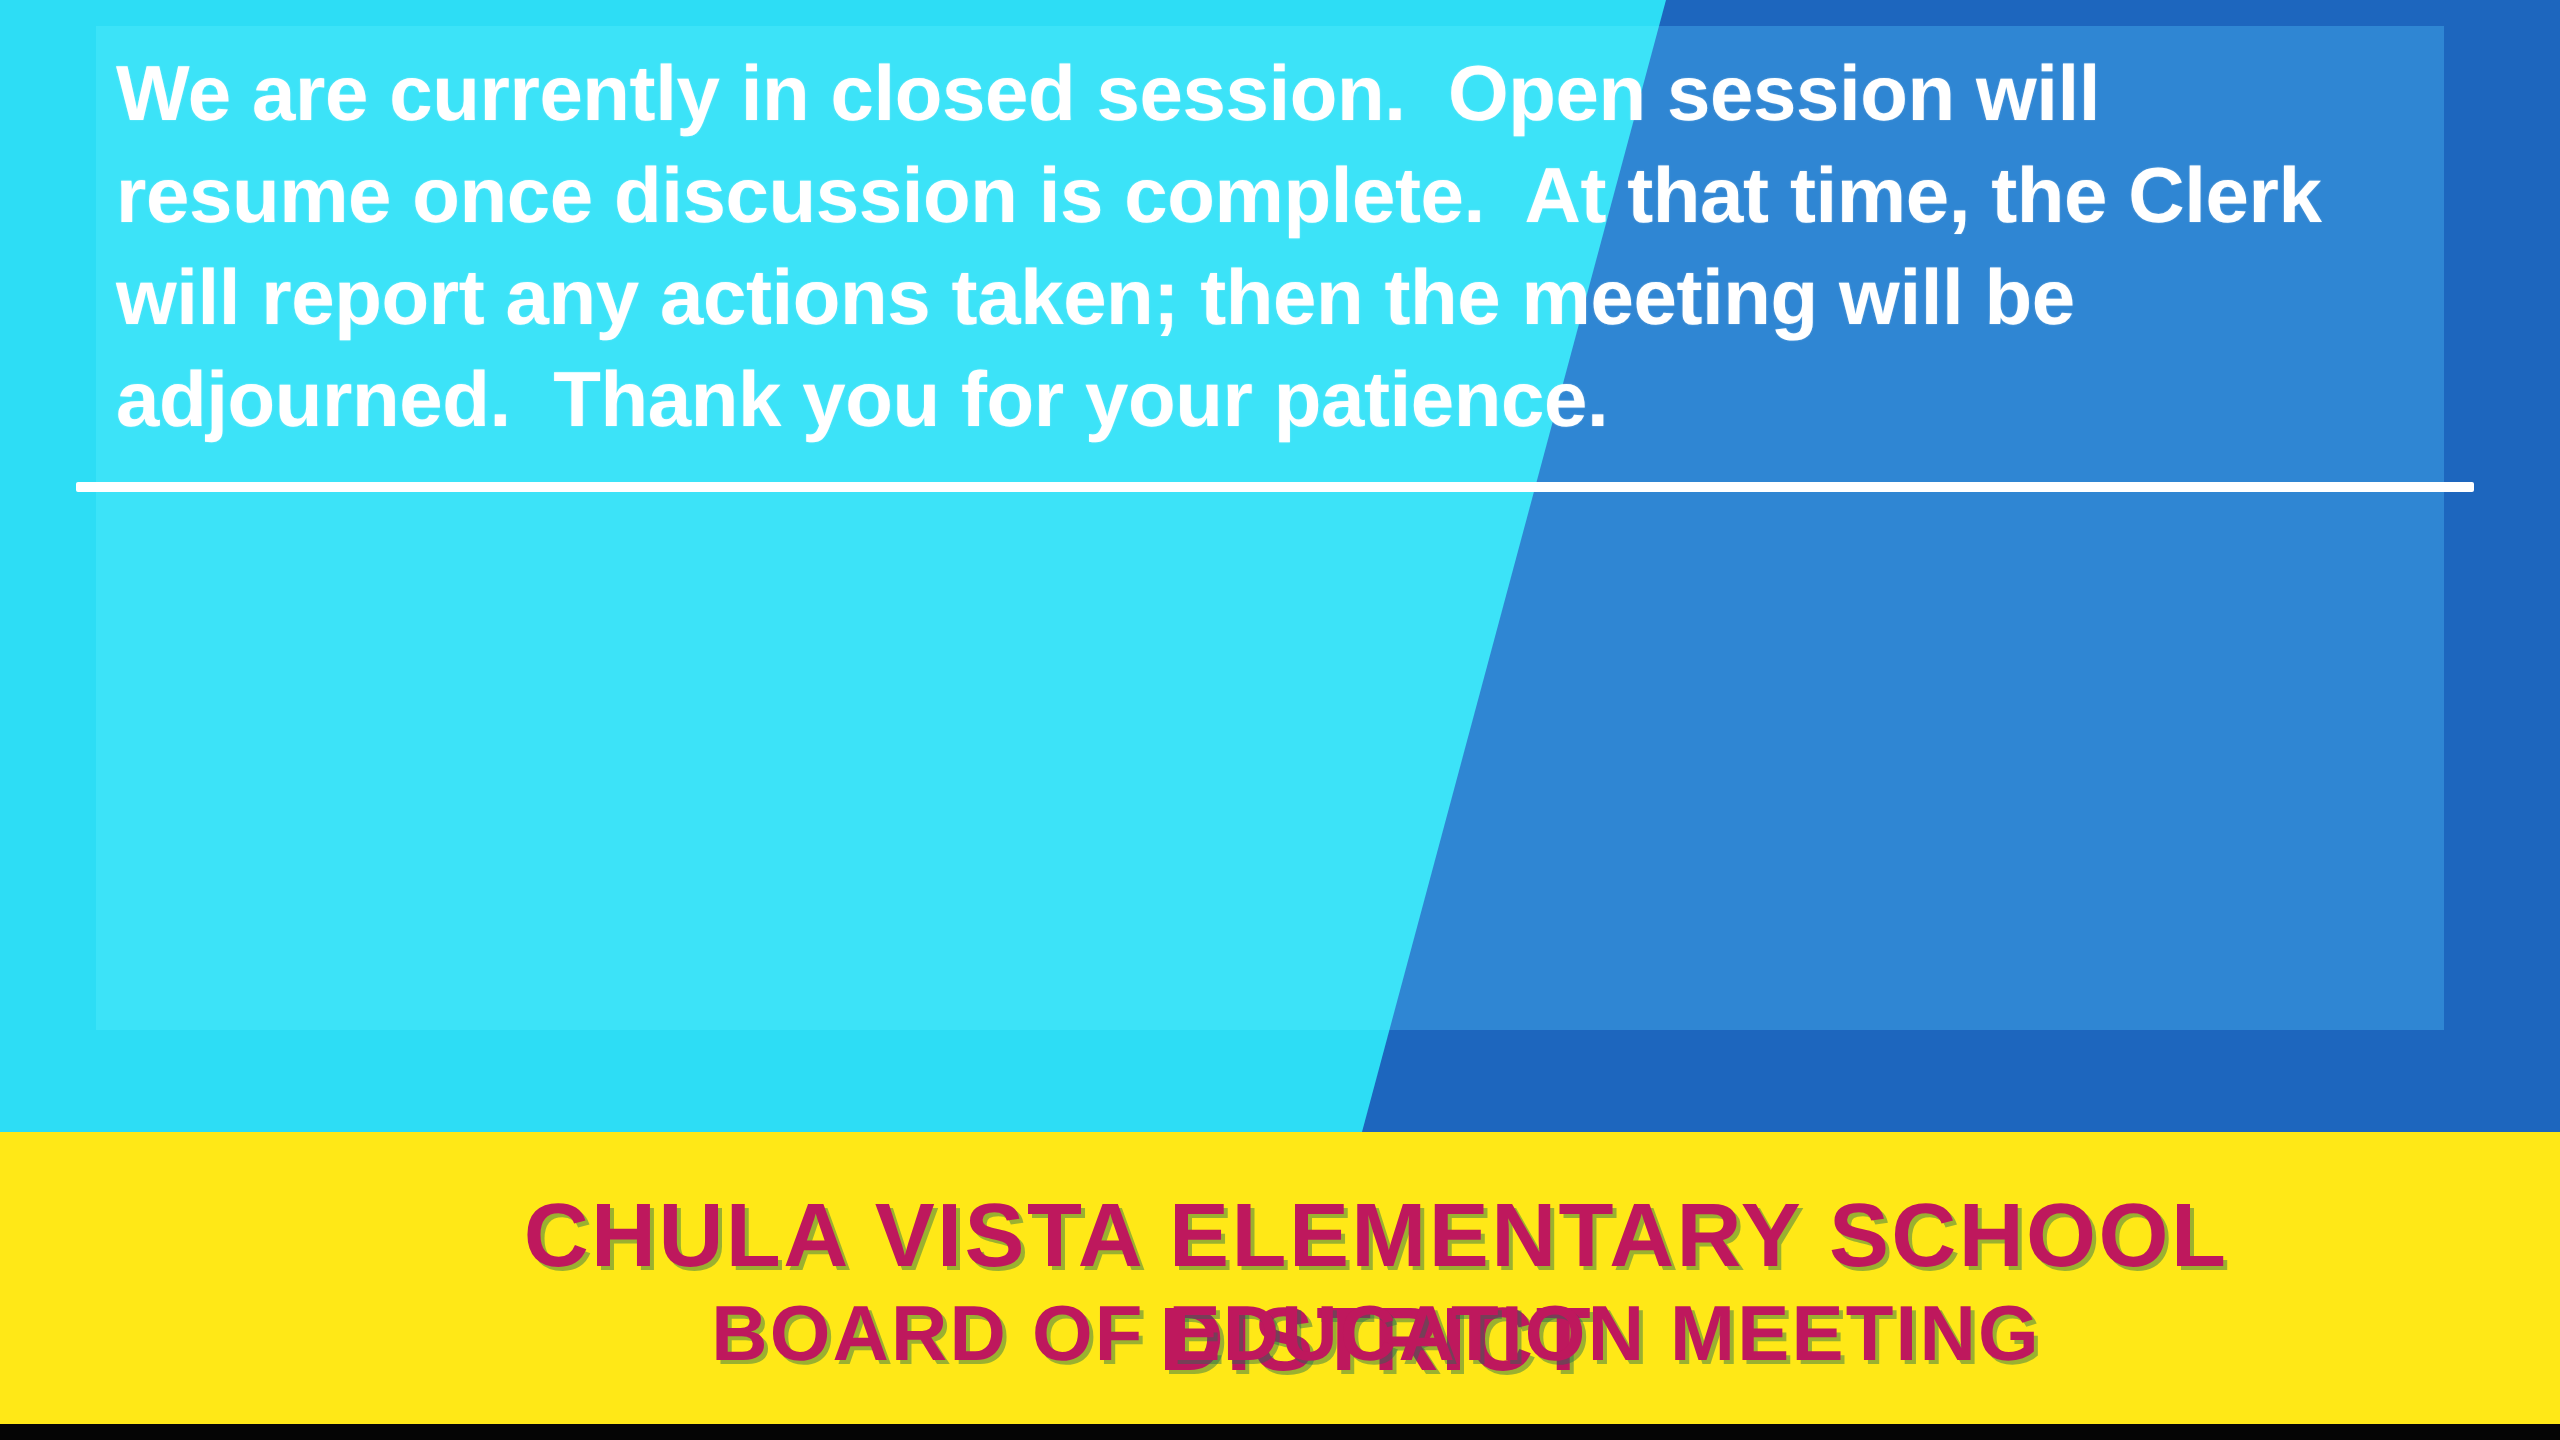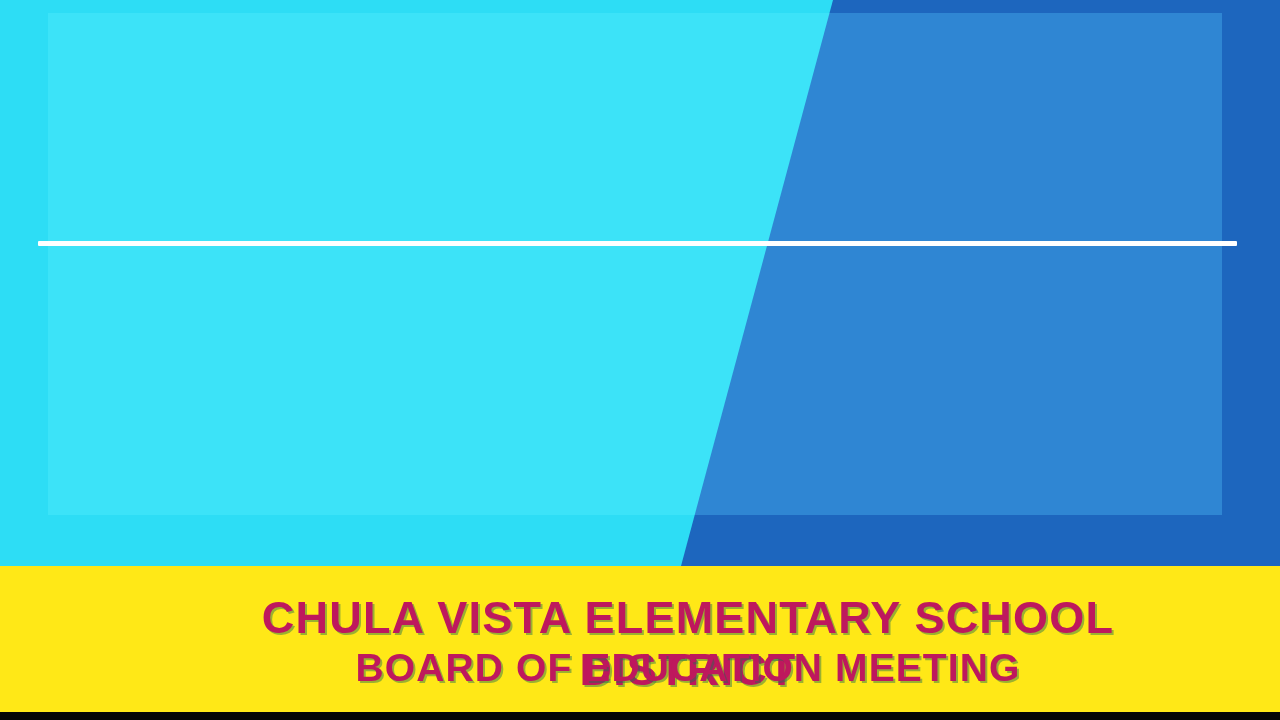--- a/index.html
+++ b/index.html
@@ -142,20 +142,21 @@
 
 <div id="slide">
 
   <div class="stage">
     <div class="wedge-cyan"></div>
 
     <div class="panel">
       <div class="panel-cyan"></div>
     </div>
 
+    <div class="textblock" id="english-text">We are currently in closed session.  Open session will resume once discussion is complete.  At that time, the Clerk will report any actions taken; then the meeting will be adjourned.  Thank you for your patience.</div>
 
     <div id="divider"></div>
 
   </div>
 
   <div id="banner">
 
     <div class="banner-text" id="district-title">CHULA VISTA ELEMENTARY SCHOOL DISTRICT</div>
 
     <div class="banner-text" id="meeting-subtitle">BOARD OF EDUCATION MEETING</div>

